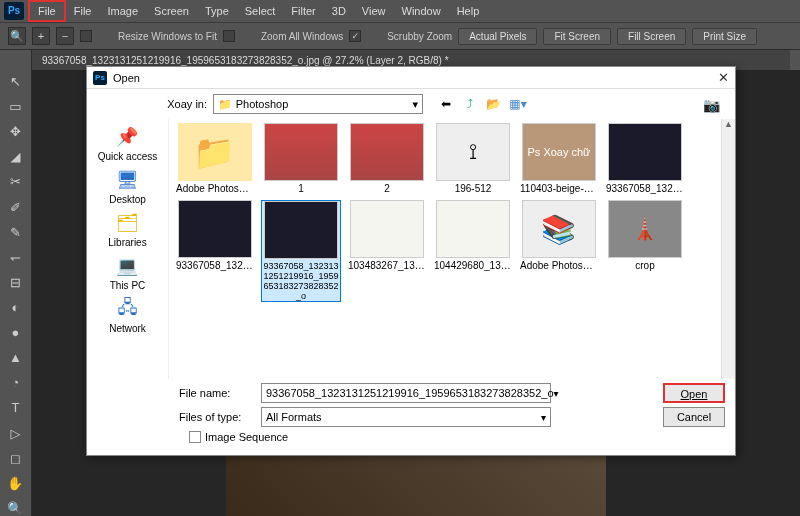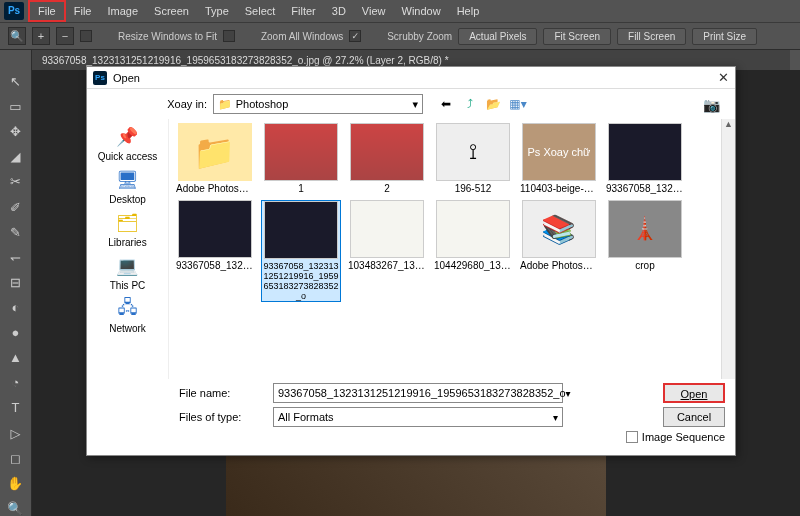--- a/index.html
+++ b/index.html
@@ -41,27 +41,27 @@
 .thumb { width: 74px; height: 58px; border: 1px solid #ccc; background: #eee; display: flex; align-items: center; justify-content: center; font-size: 22px; overflow: hidden; }
 .thumb.folder { background: #ffe9a8; color: #b8860b; border: none; font-size: 34px; }
 .thumb.dark { background: #1a1a2a; }
 .thumb.beige { background: #b89878; }
 .thumb.white { background: #f5f5f0; }
 .fname { margin-top: 2px; width: 78px; white-space: nowrap; overflow: hidden; text-overflow: ellipsis; }
 .fname.sel { color: #000; background: #cce8ff; white-space: normal; word-break: break-all; font-size: 9px; }
 .scrolltrack { position: absolute; right: 0; top: 0; bottom: 0; width: 14px; background: #f0f0f0; border-left: 1px solid #ddd; }
 .scroll-arr { height: 14px; text-align: center; font-size: 9px; color: #666; cursor: pointer; }
 .dlg-fields { padding: 4px 10px; font-size: 11px; }
-.fld-row { display: flex; align-items: center; gap: 20px; margin-bottom: 4px; justify-content: center; }
+.fld-row { display: flex; align-items: center; gap: 8px; margin-bottom: 4px; justify-content: center; }
 .fld-lbl { width: 156px; text-align: left; padding-left: 82px; }
 .fld-combo { flex: 1; height: 20px; border: 1px solid #888; background: #fff; display: flex; align-items: center; padding: 0 4px; max-width: 290px; }
 .fld-combo .arr { margin-left: auto; font-size: 10px; }
 .dlg-btn { width: 62px; height: 20px; border: 1px solid #888; background: #e8e8e8; font-size: 11px; text-align: center; line-height: 18px; cursor: pointer; margin-left: auto; }
 .dlg-btn.hl { border: 2px solid #e03030; text-decoration: underline; }
-.chk-row { padding-left: 92px; font-size: 11px; display: flex; align-items: center; gap: 4px; justify-content: flex-end; }
+.chk-row { padding-left: 92px; font-size: 11px; display: flex; align-items: center; gap: 4px; }
 .chk-bx { width: 12px; height: 12px; border: 1px solid #888; background: #fff; display: inline-block; }
 .cam-icn { position: absolute; right: 14px; top: 30px; font-size: 14px; color: #b8860b; }
 </style>
 </head>
 <body>
 
 <div class="ps-logo">Ps</div>
 
 <div class="menubar">
   <span class="menubar-item highlighted">File</span>

